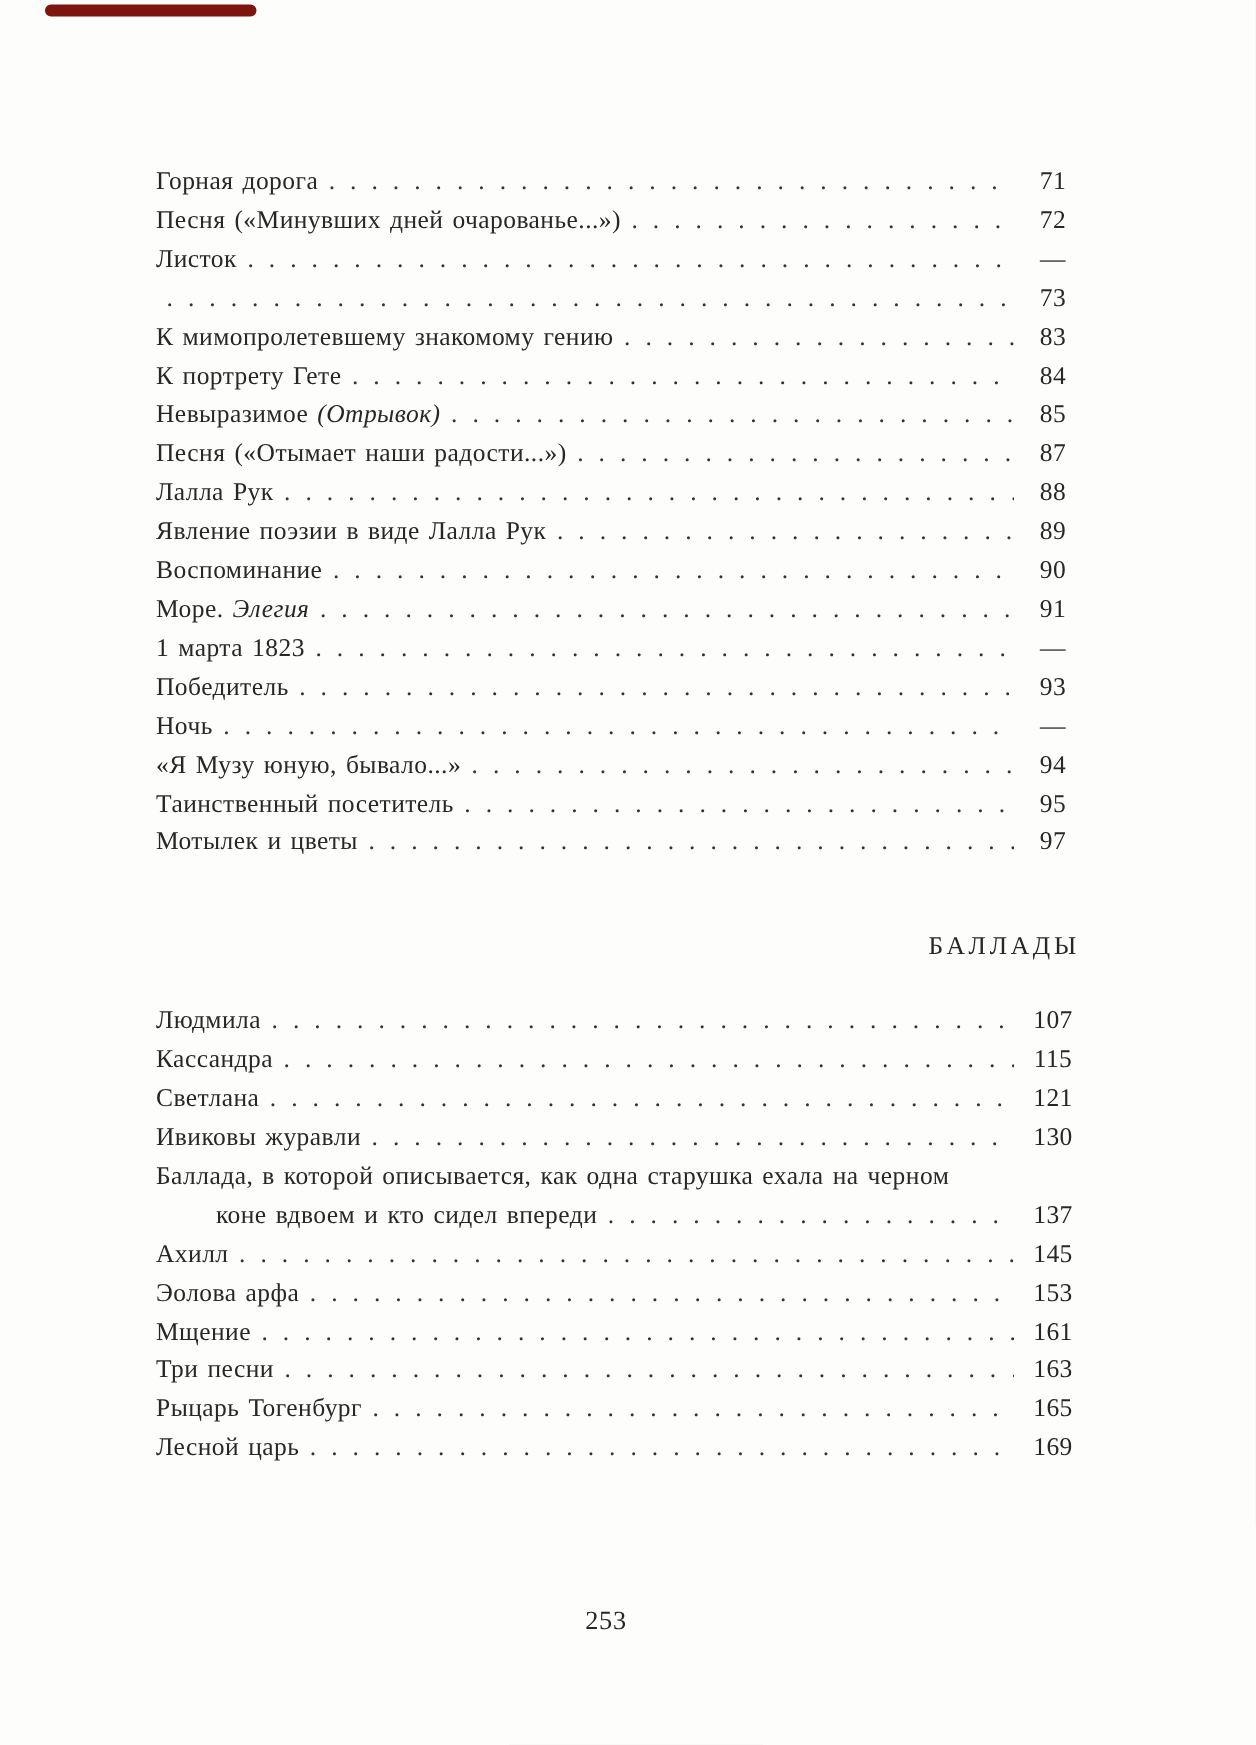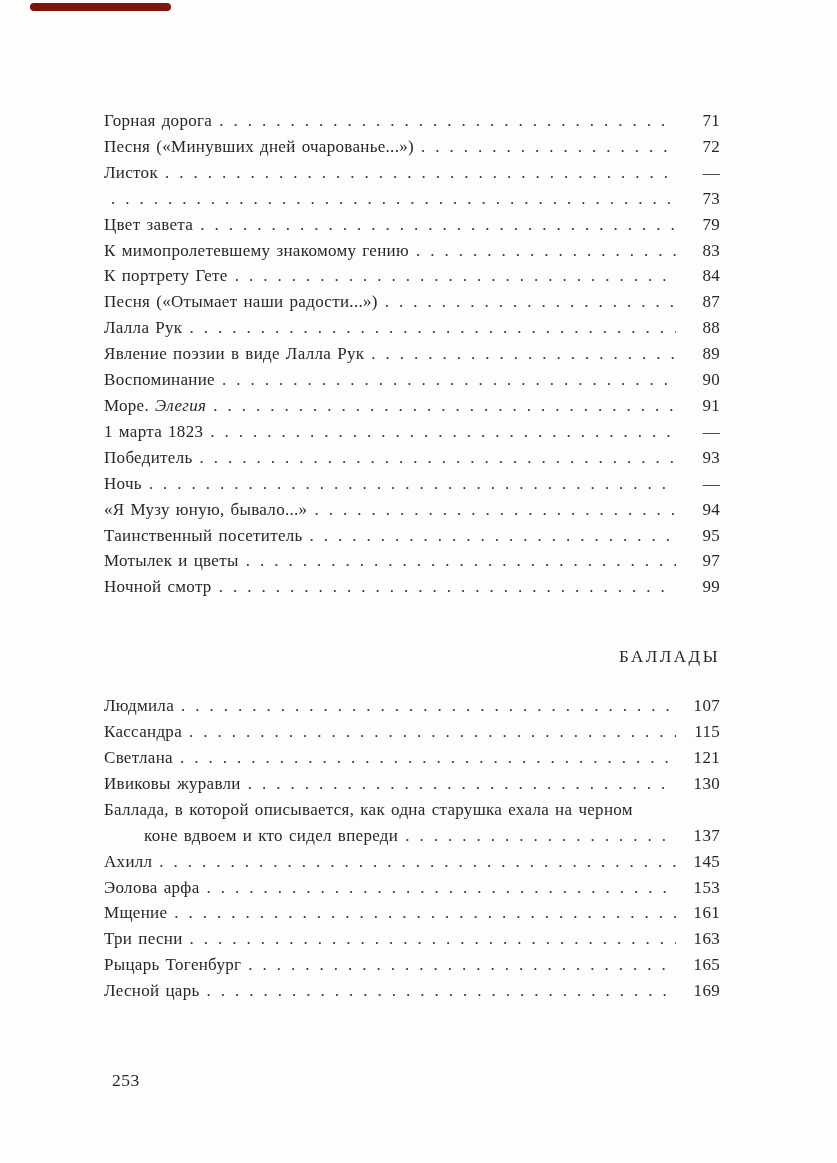--- a/index.html
+++ b/index.html
@@ -58,36 +58,37 @@
     margin: 0 8px 0 7px;
     color: #35332f;
   }
   .leader::after {
     content: "............................................................";
     letter-spacing: 10px;
   }
   .pagenum {
     flex: 0 0 auto;
     min-width: 36px;
-    text-align: right;
+    text-align: center;
     white-space: nowrap;
   }
   .section-heading {
     text-align: right;
     font-size: 17px;
     letter-spacing: 2.5px;
     line-height: 26px;
     margin-top: 44px;
     margin-bottom: 23px;
   }
   .folio {
     position: absolute;
-    left: 112px;
+    left: 88px;
     right: 117px;
     top: 1070px;
+    text-align: center;
     font-size: 17.5px;
     letter-spacing: 0.5px;
   }
 </style>
 </head>
 <body>
 
 <div class="page">
   <div class="stamp" style="background: rgb(125, 20, 13);"></div>
   <main class="toc" id="toc">
@@ -113,41 +114,41 @@
         </div>
       </div>
       <div class="entry">
         <div class="entry-line">
           <span class="leader"></span>
           <span class="pagenum">73</span>
         </div>
       </div>
       <div class="entry">
         <div class="entry-line">
-          <span class="entry-title"><span>Цвет завета</span></span>
-          <span class="leader"></span>
-          <span class="pagenum">79</span>
-        </div>
-      </div>
-      <div class="entry">
-        <div class="entry-line">
           <span class="entry-title"><span>К мимопролетевшему знакомому гению</span></span>
           <span class="leader"></span>
           <span class="pagenum">83</span>
         </div>
       </div>
       <div class="entry">
         <div class="entry-line">
           <span class="entry-title"><span>К портрету Гете</span></span>
           <span class="leader"></span>
           <span class="pagenum">84</span>
         </div>
       </div>
       <div class="entry">
         <div class="entry-line">
+          <span class="entry-title"><span>Невыразимое </span><span class="it">(Отрывок)</span></span>
+          <span class="leader"></span>
+          <span class="pagenum">85</span>
+        </div>
+      </div>
+      <div class="entry">
+        <div class="entry-line">
           <span class="entry-title"><span>Песня («Отымает наши радости...»)</span></span>
           <span class="leader"></span>
           <span class="pagenum">87</span>
         </div>
       </div>
       <div class="entry">
         <div class="entry-line">
           <span class="entry-title"><span>Лалла Рук</span></span>
           <span class="leader"></span>
           <span class="pagenum">88</span>
@@ -207,27 +208,20 @@
           <span class="entry-title"><span>Таинственный посетитель</span></span>
           <span class="leader"></span>
           <span class="pagenum">95</span>
         </div>
       </div>
       <div class="entry">
         <div class="entry-line">
           <span class="entry-title"><span>Мотылек и цветы</span></span>
           <span class="leader"></span>
           <span class="pagenum">97</span>
-        </div>
-      </div>
-      <div class="entry">
-        <div class="entry-line">
-          <span class="entry-title"><span>Ночной смотр</span></span>
-          <span class="leader"></span>
-          <span class="pagenum">99</span>
         </div>
       </div>
       <div class="section-heading">БАЛЛАДЫ</div>
       <div class="entry">
         <div class="entry-line">
           <span class="entry-title"><span>Людмила</span></span>
           <span class="leader"></span>
           <span class="pagenum">107</span>
         </div>
       </div>

